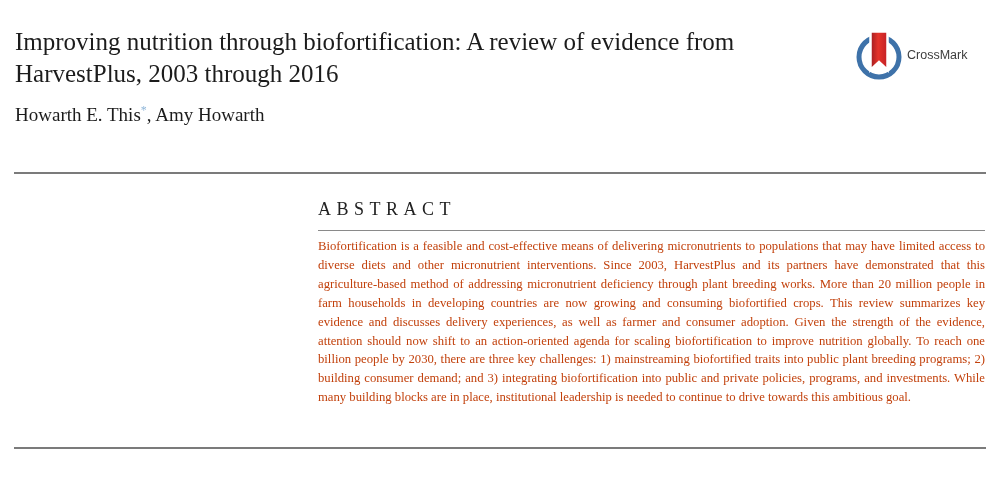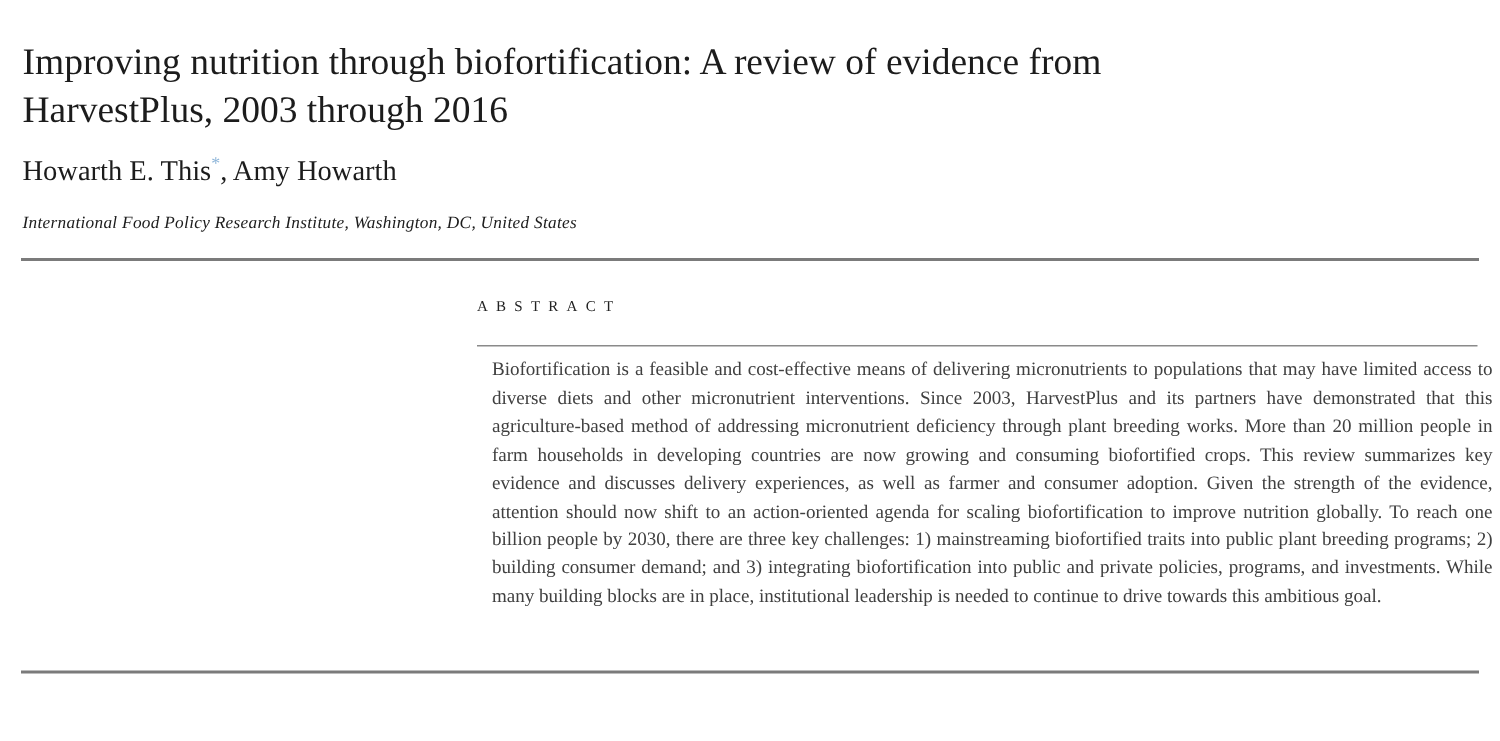--- a/index.html
+++ b/index.html
@@ -47,45 +47,58 @@
 
   .rule-top, .rule-bottom {
     position: absolute; left: 14px; width: 972px; height: 2px;
     background: #7b7b7b;
   }
   .rule-top { top: 172px; }
   .rule-bottom { top: 447px; }
 
   .abstract-head {
     position: absolute; left: 318px; top: 199px;
-    font-size: 10px; letter-spacing: 5.5px; color: #222222;
+    font-size: 18px; letter-spacing: 5.5px; color: #222222;
   }
   .abstract-rule {
     position: absolute; left: 318px; top: 230px; width: 667px; height: 1px;
     background: #8a8a8a;
   }
   .abstract-text {
     position: absolute; left: 318px; top: 237px; width: 667px;
     font-size: 12.7px; line-height: 18.9px;
-    text-align: justify; color: #404040; margin-left: 10px;
+    text-align: justify; color: #c2410c;
   }
 </style>
 </head>
 <body>
 
 <div class="page">
 
   <h1 class="title">Improving nutrition through biofortification: A review of evidence from HarvestPlus, 2003 through 2016</h1>
 
+  <div class="crossmark">
+    <svg width="48" height="50" viewBox="0 0 48 50" aria-hidden="true">
+      <defs>
+        <linearGradient id="cmred" x1="0" y1="0" x2="1" y2="0">
+          <stop offset="0" stop-color="#9e1c21"></stop>
+          <stop offset="0.45" stop-color="#e5332a"></stop>
+          <stop offset="1" stop-color="#c22026"></stop>
+        </linearGradient>
+      </defs>
+      <circle cx="24" cy="27" r="20" fill="#ffffff" stroke="#3e72a9" stroke-width="5"></circle>
+      <polygon points="15.5,1.5 32.5,1.5 32.5,40 24,32 15.5,40" fill="url(#cmred)" stroke="#ffffff" stroke-width="2.5"></polygon>
+    </svg>
+    <span class="cm-label">CrossMark</span>
+  </div>
 
   <div class="authors">
     <span>Howarth E. This</span><span class="mark">*</span><span>, Amy Howarth</span>
   </div>
 
-  <div class="affiliation">International Food Policy Research Institute, Washington, DC, United States</div>
 
   <div class="rule-top"></div>
 
   <div class="abstract-head">ABSTRACT</div>
 
   <div class="abstract-rule"></div>
 
   <p class="abstract-text">Biofortification is a feasible and cost-effective means of delivering micronutrients to populations that may have limited access to diverse diets and other micronutrient interventions. Since 2003, HarvestPlus and its partners have demonstrated that this agriculture-based method of addressing micronutrient deficiency through plant breeding works. More than 20 million people in farm households in developing countries are now growing and consuming biofortified crops. This review summarizes key evidence and discusses delivery experiences, as well as farmer and consumer adoption. Given the strength of the evidence, attention should now shift to an action-oriented agenda for scaling biofortification to improve nutrition globally. To reach one billion people by 2030, there are three key challenges: 1) mainstreaming biofortified traits into public plant breeding programs; 2) building consumer demand; and 3) integrating biofortification into public and private policies, programs, and investments. While many building blocks are in place, institutional leadership is needed to continue to drive towards this ambitious goal.</p>
 
   <div class="rule-bottom"></div>

